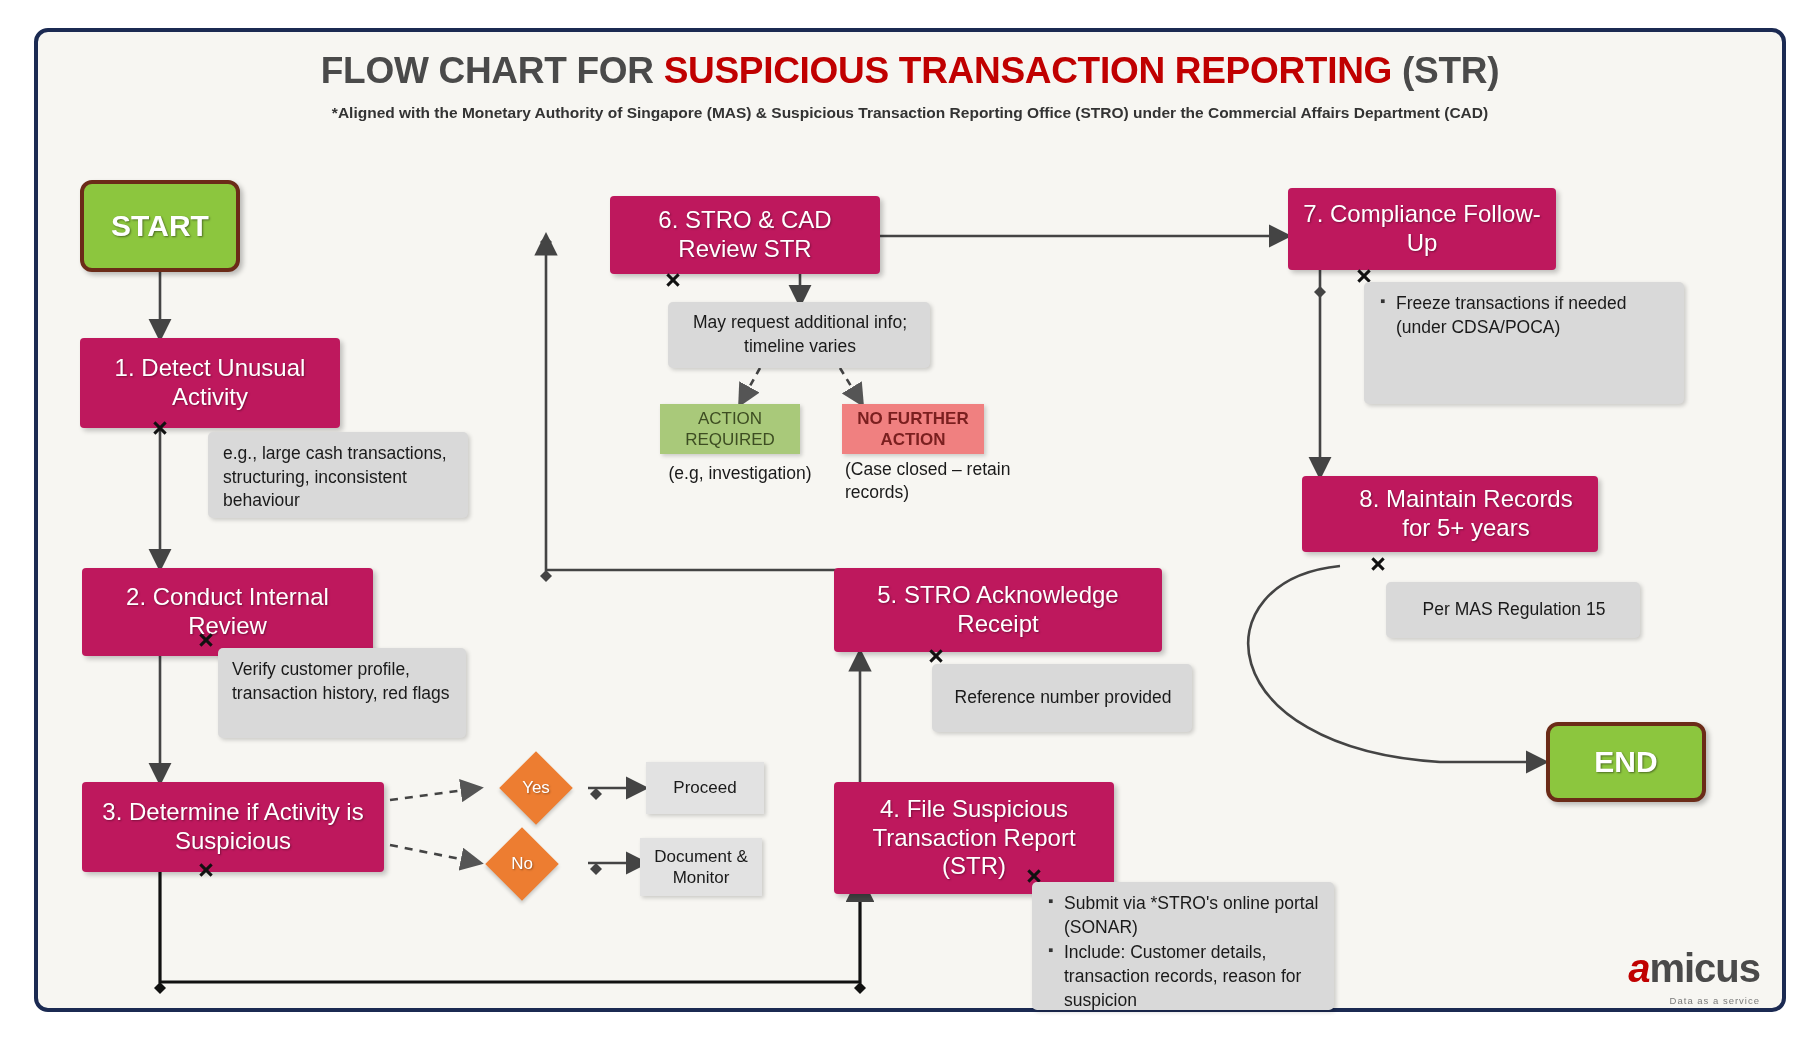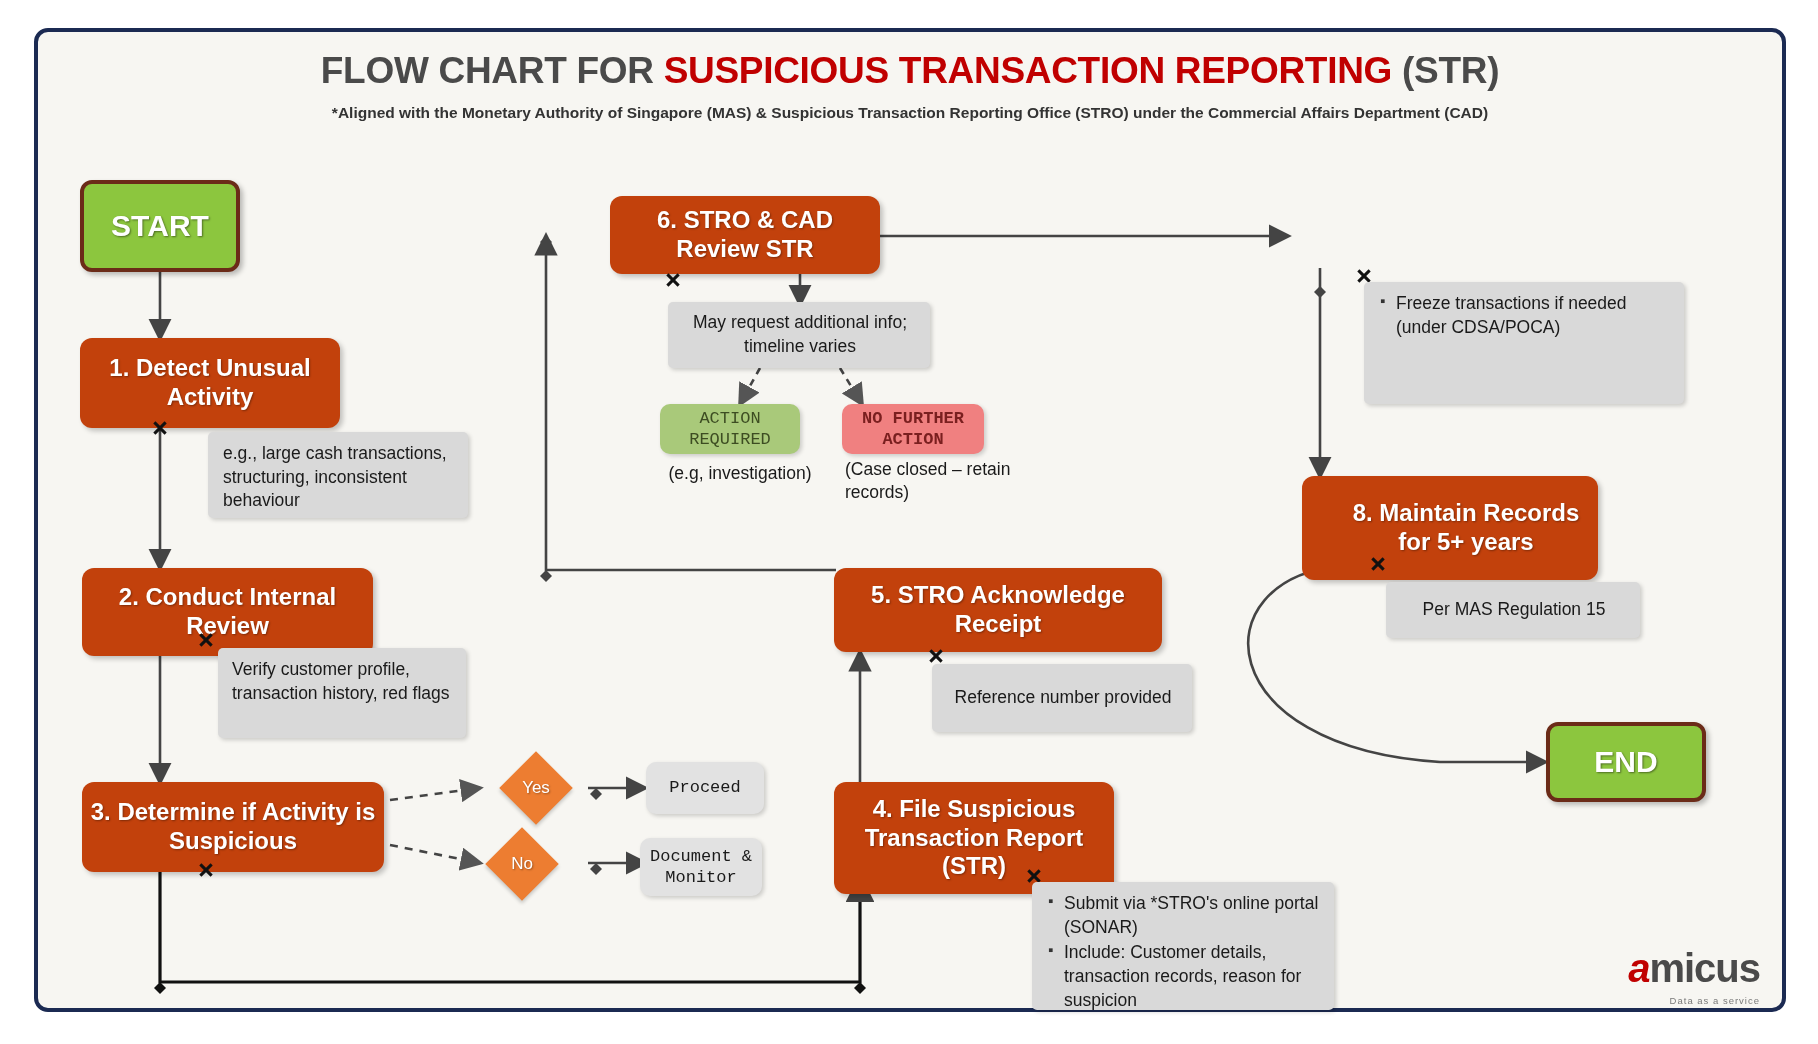--- a/index.html
+++ b/index.html
@@ -76,25 +76,25 @@
     font-size: 30px;
     font-weight: bold;
     display: flex;
     align-items: center;
     justify-content: center;
     text-shadow: 1px 1px 2px rgba(0,0,0,0.45);
     box-shadow: 3px 3px 5px rgba(0,0,0,0.25);
   }
   
   .process {
-    background: #c2410c;
-    border-radius: 12px;
+    background: #be185d;
+    border-radius: 4px;
     color: #ffffff;
     font-size: 24px;
-    font-weight: 700;
+    font-weight: 400;
     display: flex;
     align-items: center;
     justify-content: center;
     text-align: center;
     line-height: 1.2;
     padding: 4px 8px;
     text-shadow: 1px 1px 2px rgba(0,0,0,0.35);
     box-shadow: 3px 3px 5px rgba(0,0,0,0.22);
   }
   
@@ -153,32 +153,31 @@
     display: flex;
     align-items: center;
     justify-content: center;
     color: #ffffff;
     font-size: 17px;
     font-weight: 500;
     text-shadow: 1px 1px 2px rgba(0,0,0,0.35);
   }
   
   .outcome {
-    border-radius: 10px;
+    border-radius: 0;
     display: flex;
     align-items: center;
     justify-content: center;
     text-align: center;
     font-size: 17px;
     line-height: 1.25;
     color: #1a1a1a;
     box-shadow: 2px 2px 4px rgba(0,0,0,0.18);
     padding: 4px;
     box-sizing: border-box;
-    font-family: Liberation Mono, monospace;
   }
   .outcome.green {
     background: #a9c97a;
     color: #3d4d22;
     font-weight: 500;
   }
   .outcome.red {
     background: #f08080;
     color: #7a1f1f;
     font-weight: 600;
@@ -356,29 +355,30 @@
   <div class="handle" style="left:665px; top:272px;"></div>
 
   <div class="node note center" style="left:668px; top:302px; width:262px; height:66px;">May request additional info; timeline varies</div>
 
   <div class="node outcome green" style="left:660px; top:404px; width:140px; height:50px;">ACTION REQUIRED</div>
   <div class="plain-text" style="left:650px; top:462px; width:180px; text-align:center;">(e.g, investigation)</div>
 
   <div class="node outcome red" style="left:842px; top:404px; width:142px; height:50px;">NO FURTHER ACTION</div>
   <div class="plain-text" style="left:845px; top:458px; width:180px;">(Case closed – retain records)</div>
 
+  <div class="node process" style="left:1288px; top:188px; width:268px; height:82px;">7. Compliance Follow-Up</div>
   <div class="handle" style="left:1356px; top:268px;"></div>
 
   <div class="node note" style="left:1364px; top:282px; width:320px; height:122px;">
     <ul>
       <li>Freeze transactions if needed (under CDSA/POCA)</li>
     </ul>
   </div>
 
-  <div class="node process" style="left:1302px; top:476px; width:296px; height:104px;padding-left:40px;">8. Maintain Records for 5+ years</div>
+  <div class="node process" style="left:1302px; top:476px; width:296px; height:76px;padding-left:40px;">8. Maintain Records for 5+ years</div>
   <div class="handle" style="left:1370px; top:556px;"></div>
 
   <div class="node note center" style="left:1386px; top:582px; width:254px; height:56px;">Per MAS Regulation 15</div>
 
   <div class="node terminator" style="left:1546px; top:722px; width:160px; height:80px;">END</div>
 
   <div id="logo">
     <div class="word"><span class="a">a</span><span>micus</span></div>
     <div class="tag">Data as a service</div>
   </div>

